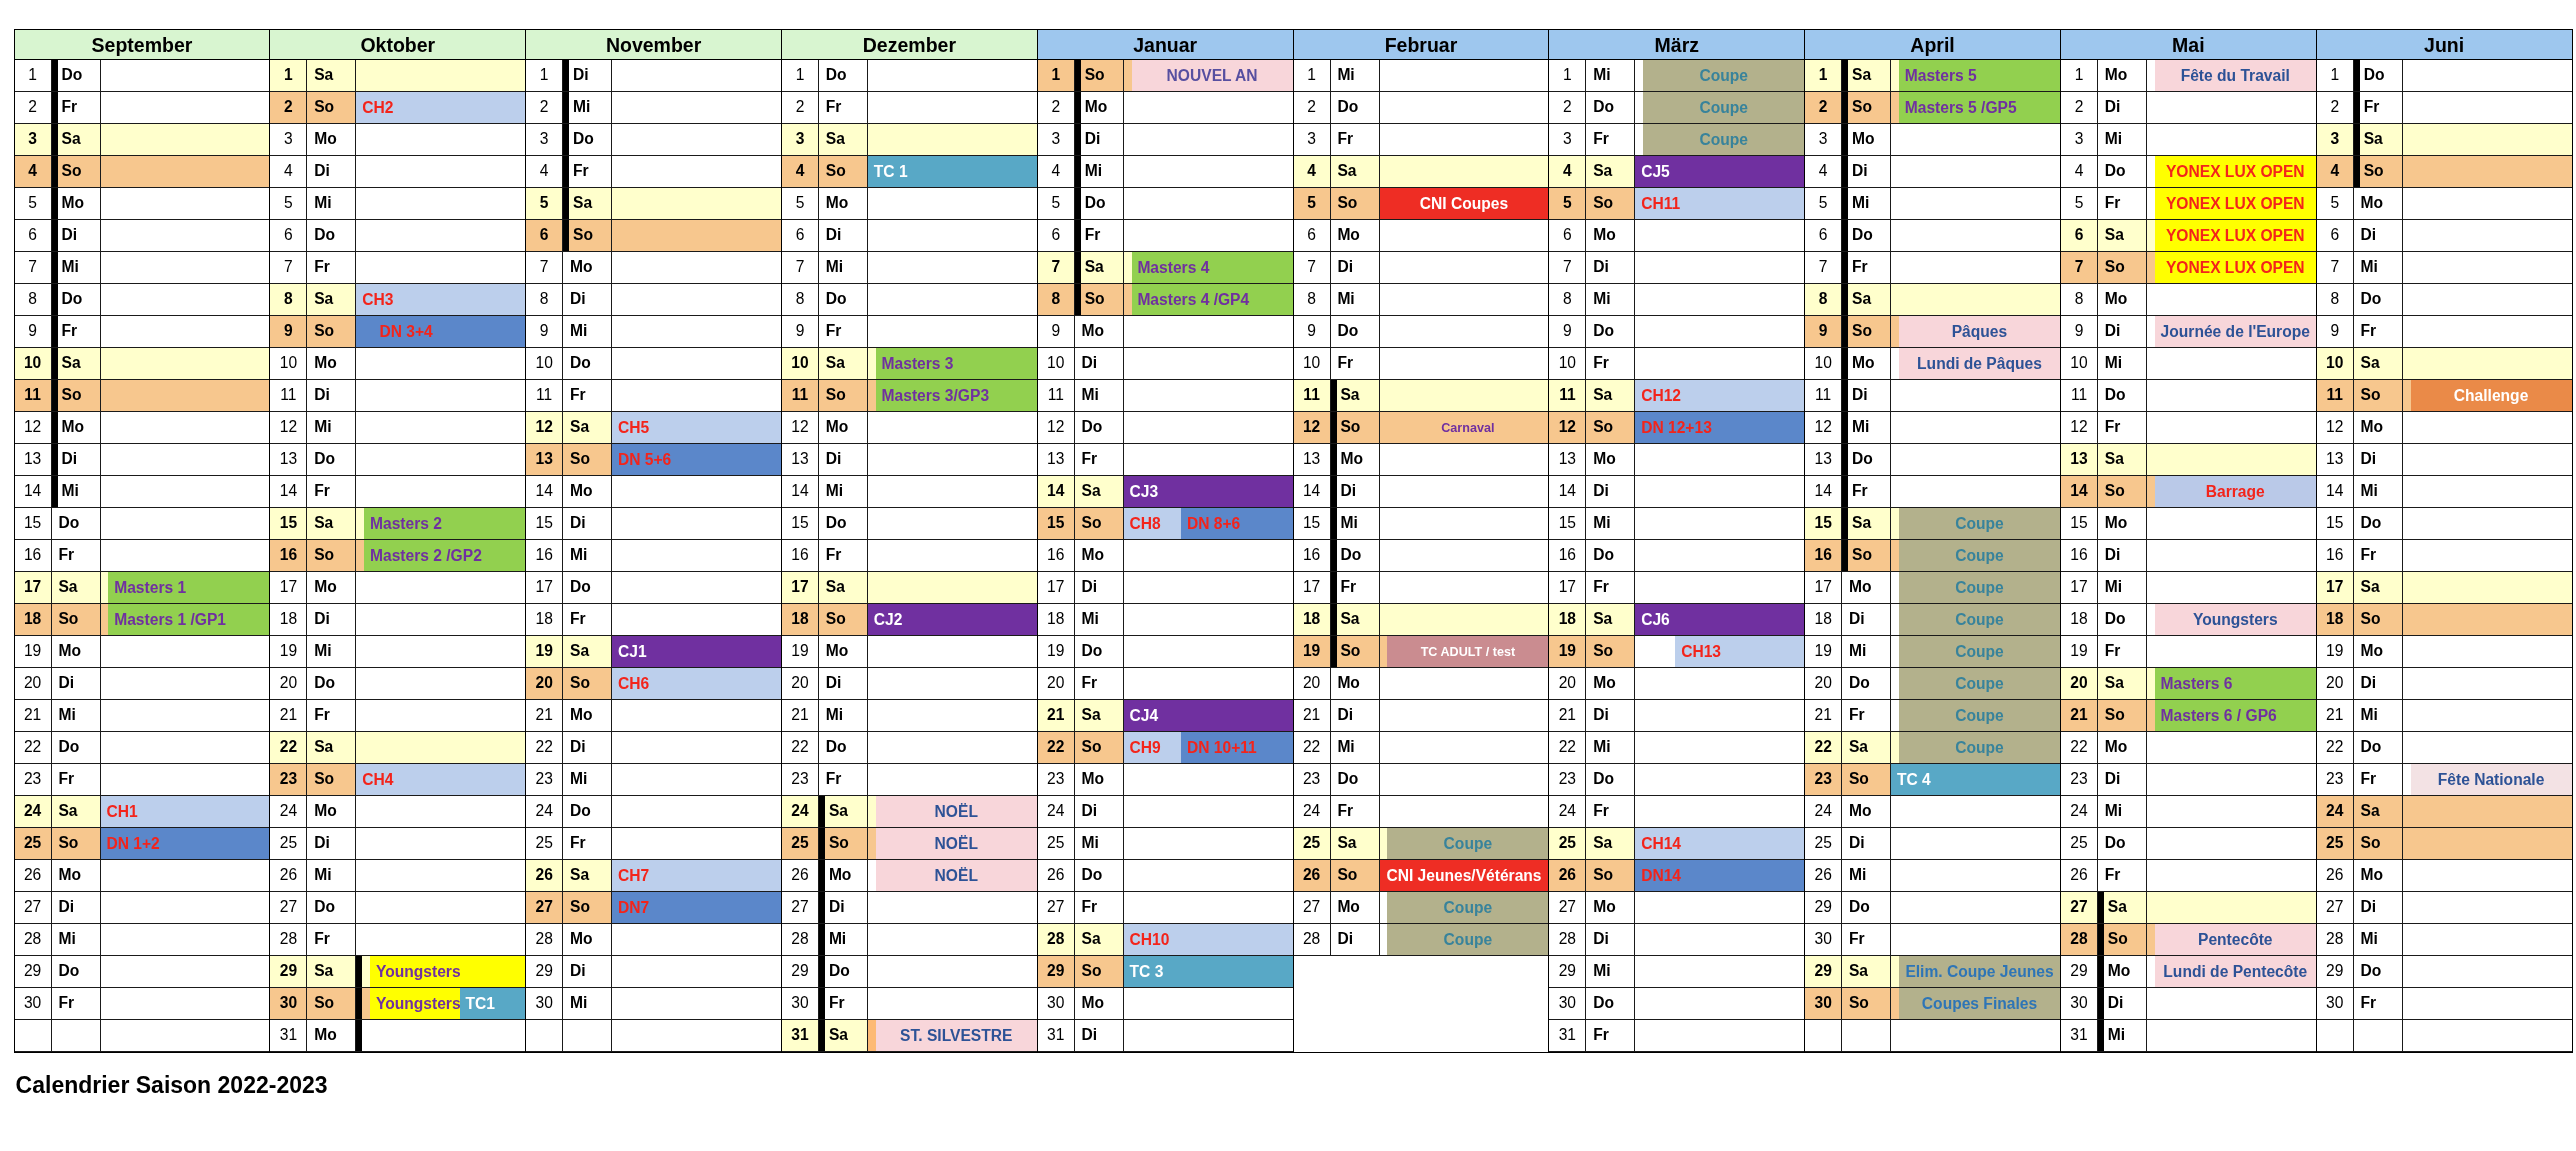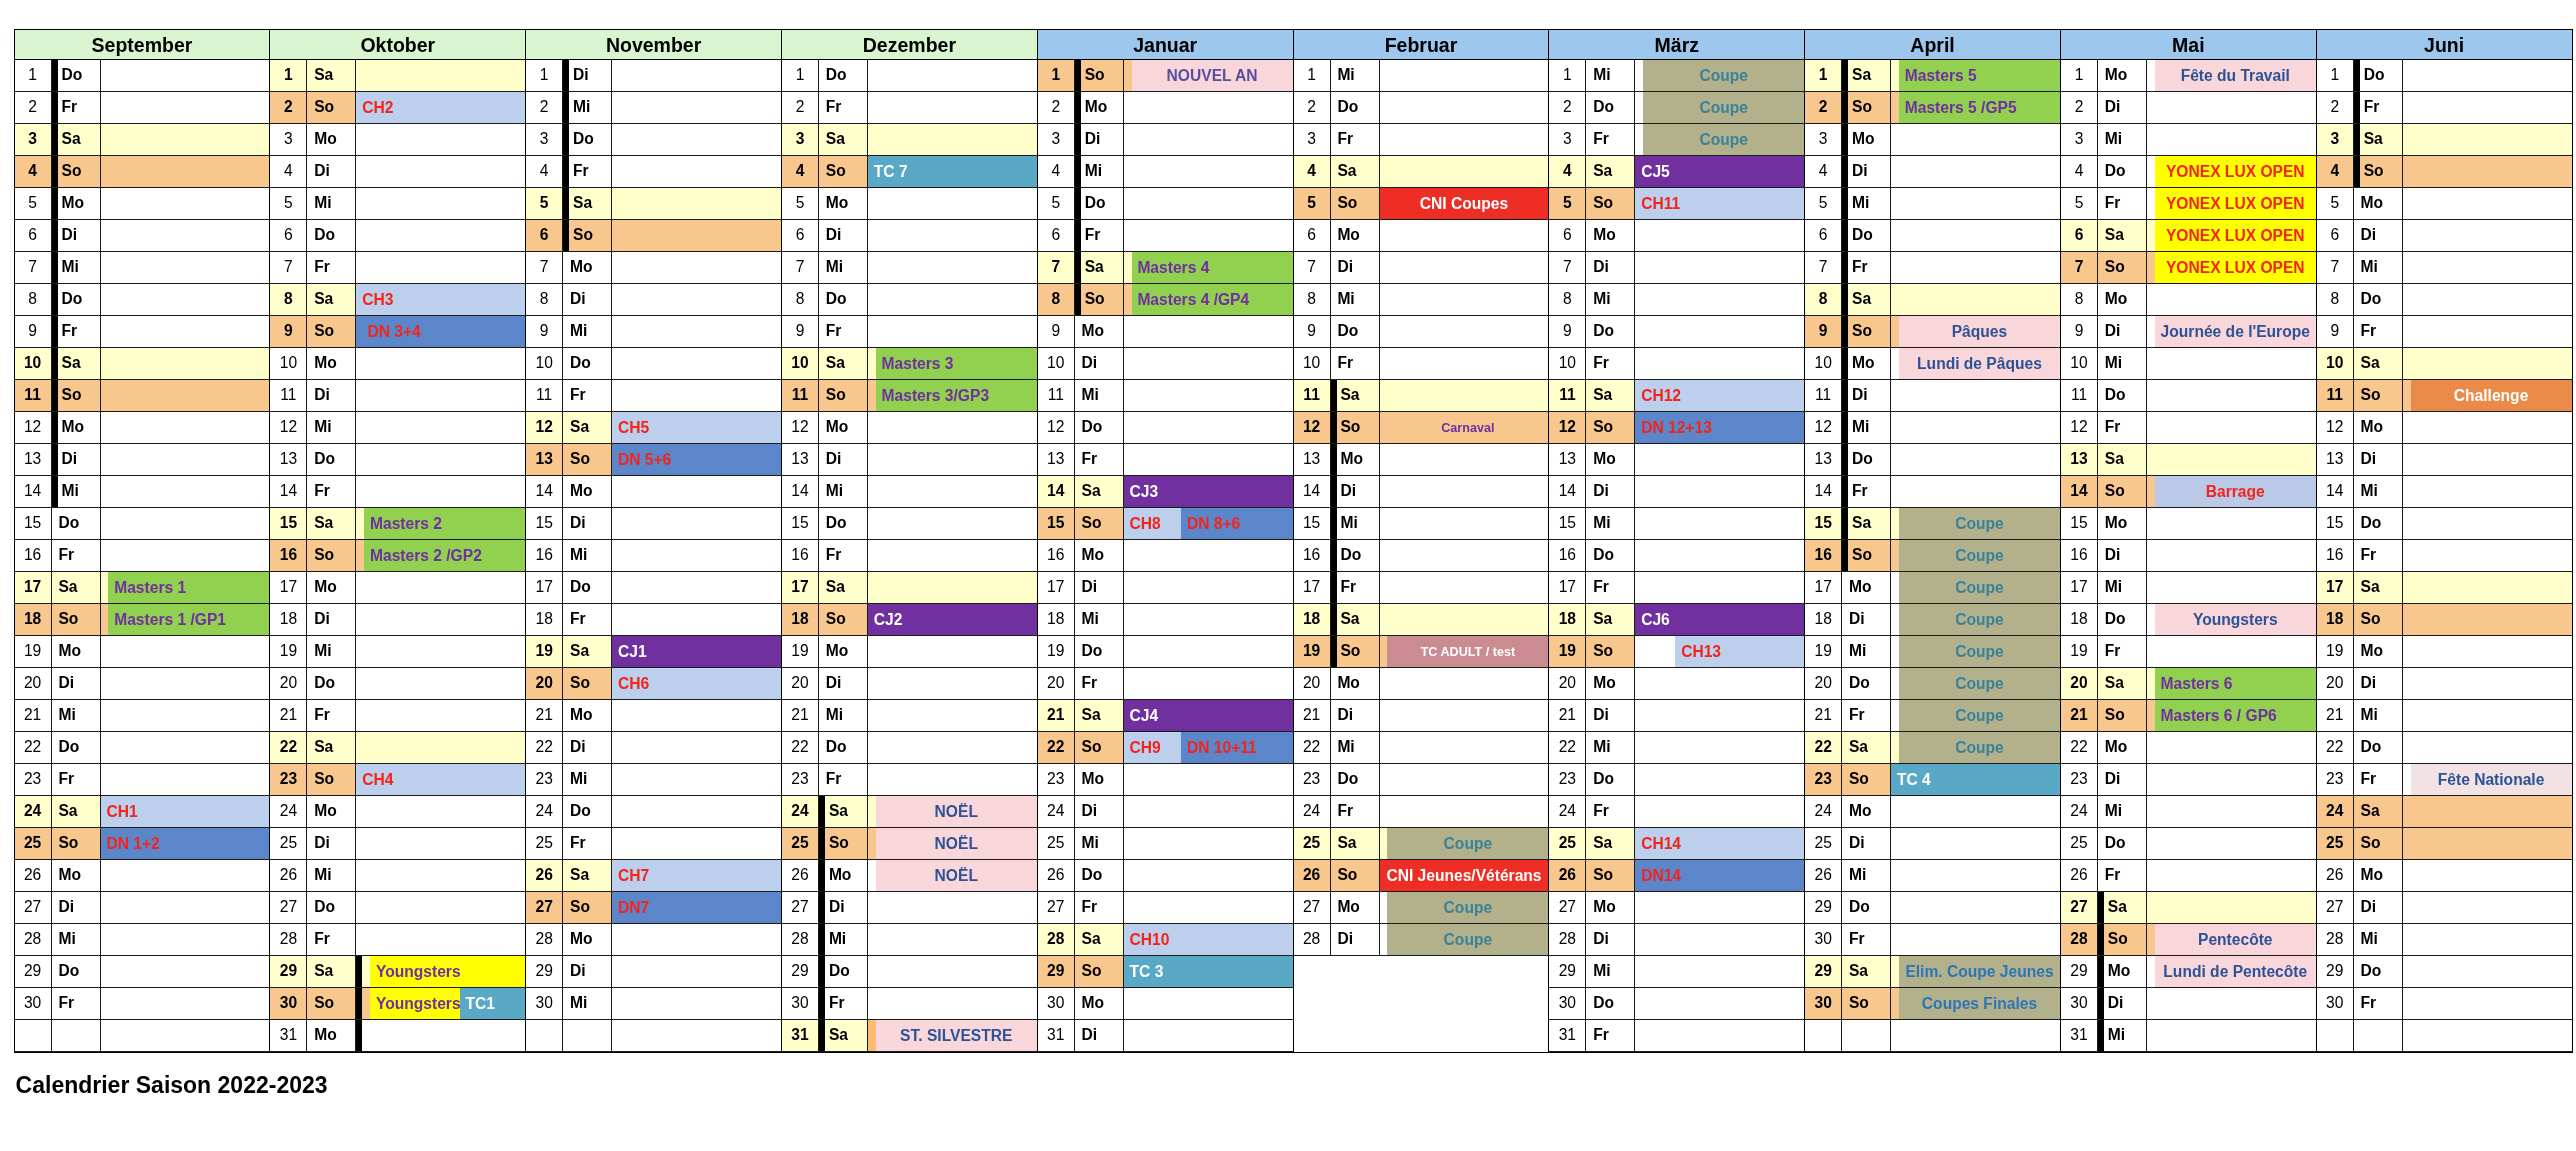--- a/index.html
+++ b/index.html
@@ -235,21 +235,21 @@
         <div class="num b" style="background: rgb(255, 255, 204);">8</div>
         <div class="wd" style="background: rgb(255, 255, 204);">Sa</div>
         <div class="ev" style="background: rgb(255, 255, 204);">
           <div class="seg" style="background: rgb(188, 207, 236); color: rgb(243, 36, 27); justify-content: flex-start; padding-left: 5.8px; flex: 1 1 0px;">CH3</div>
         </div>
       </div>
       <div class="row">
         <div class="num b" style="background: rgb(247, 199, 142);">9</div>
         <div class="wd" style="background: rgb(247, 199, 142);">So</div>
         <div class="ev" style="background: rgb(247, 199, 142);">
-          <div class="seg" style="background: rgb(91, 135, 202); color: rgb(243, 36, 27); justify-content: flex-start; padding-left: 11px; flex: 1 1 0px;">DN 3+4</div>
+          <div class="seg" style="background: rgb(91, 135, 202); color: rgb(243, 36, 27); justify-content: flex-start; padding-left: 23px; flex: 1 1 0px;">DN 3+4</div>
         </div>
       </div>
       <div class="row">
         <div class="num" style="background: rgb(255, 255, 255);">10</div>
         <div class="wd" style="background: rgb(255, 255, 255);">Mo</div>
         <div class="ev" style="background: rgb(255, 255, 255);"></div>
       </div>
       <div class="row">
         <div class="num" style="background: rgb(255, 255, 255);">11</div>
         <div class="wd" style="background: rgb(255, 255, 255);">Di</div>
@@ -555,21 +555,21 @@
       </div>
       <div class="row">
         <div class="num b" style="background: rgb(255, 255, 204);">3</div>
         <div class="wd" style="background: rgb(255, 255, 204);">Sa</div>
         <div class="ev" style="background: rgb(255, 255, 204);"></div>
       </div>
       <div class="row">
         <div class="num b" style="background: rgb(247, 199, 142);">4</div>
         <div class="wd" style="background: rgb(247, 199, 142);">So</div>
         <div class="ev" style="background: rgb(247, 199, 142);">
-          <div class="seg" style="background: rgb(88, 168, 198); color: rgb(255, 255, 255); justify-content: flex-start; padding-left: 5.8px; flex: 1 1 0px;">TC 7</div>
+          <div class="seg" style="background: rgb(88, 168, 198); color: rgb(255, 255, 255); justify-content: flex-start; padding-left: 5.8px; flex: 1 1 0px;">TC 1</div>
         </div>
       </div>
       <div class="row">
         <div class="num" style="background: rgb(255, 255, 255);">5</div>
         <div class="wd" style="background: rgb(255, 255, 255);">Mo</div>
         <div class="ev" style="background: rgb(255, 255, 255);"></div>
       </div>
       <div class="row">
         <div class="num" style="background: rgb(255, 255, 255);">6</div>
         <div class="wd" style="background: rgb(255, 255, 255);">Di</div>

